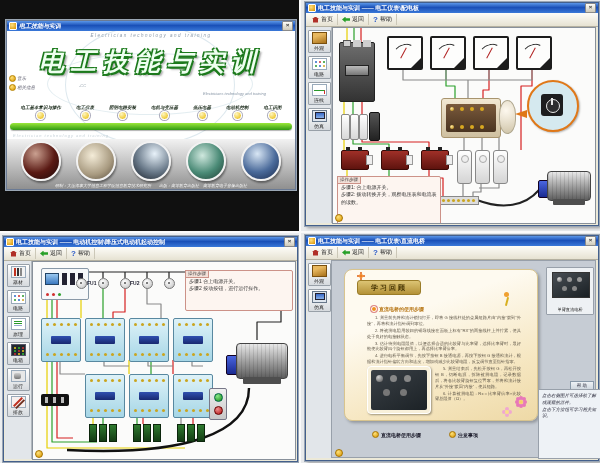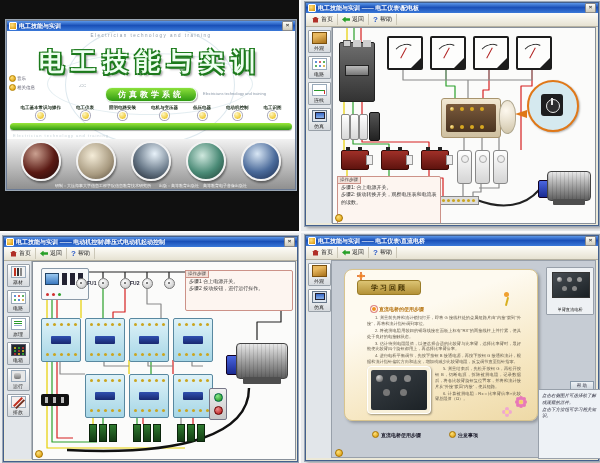--- a/index.html
+++ b/index.html
@@ -55,21 +55,21 @@
   .canvas{position:absolute;background:#fbfbfa;border:1px solid #88909a;overflow:hidden;}
   .ball{position:absolute;width:6px;height:6px;border-radius:50%;background:radial-gradient(circle at 35% 30%,#ffe27a,#d89500);border:1px solid #a87400;}
 
   
   .opbox{position:absolute;background:#fdf5f0;border:1px solid #cc9288;border-radius:2px;
          font-size:5px;color:#333;padding:7px 3px 2px 3px;line-height:1.45;}
   .optab{position:absolute;top:-1px;left:-1px;background:#f2e0d8;border:1px solid #cc9288;font-size:4.5px;
          padding:0 2px;color:#444;line-height:6px;}
 
   
-  #w1{left:6px;top:20px;width:288px;height:168px;border-color:#6a7a94;}
+  #w1{left:6px;top:20px;width:288px;height:168px;border-color:#6a7a94;font-style:italic;}
   .splash{position:absolute;left:0;top:10px;right:0;bottom:0;background:#fff;overflow:hidden;}
   .globe{position:absolute;left:58px;top:-6px;width:168px;height:118px;border:1px solid #d4e2ea;border-radius:50%;opacity:.8;}
   .globe2{position:absolute;left:40px;top:22px;width:204px;height:60px;border:1px solid #dce8ee;border-radius:50%;opacity:.8;}
   .eng-top{position:absolute;left:0;right:0;top:2px;text-align:center;font-size:4.5px;letter-spacing:1.5px;color:#8a98a8;}
   .big-title{position:absolute;left:0;right:0;top:14px;text-align:center;font-size:25px;font-weight:bold;letter-spacing:7px;
      color:#eefff0;text-shadow:-1.5px -1.5px 0 #1c7a1c,1.5px -1.5px 0 #1c7a1c,-1.5px 1.5px 0 #1c7a1c,1.5px 1.5px 0 #1c7a1c,3px 3px 2px rgba(60,60,60,.45);}
   .cc{position:absolute;left:72px;top:52px;font-size:4px;color:#99a6b0;}
   .sub-pill{position:absolute;left:50%;transform:translateX(-50%);top:56px;background:linear-gradient(#8ce03a,#2f9a12);
      border:1px solid #eaffea;border-radius:7px;color:#fff;font-size:8px;font-weight:bold;letter-spacing:3px;
      padding:1px 12px;box-shadow:1px 1px 1px rgba(0,0,0,.3);}
@@ -204,21 +204,20 @@
       <span class="ticon"></span>
       <span class="ttext">电工技能与实训</span>
       <span class="xbtn">×</span>
     </div>
     <div class="splash">
       <div class="globe"></div>
       <div class="globe2"></div>
       <div class="eng-top">Electrician technology and training</div>
       <div class="big-title">电工技能与实训</div>
       <div class="cc">-CC</div>
-      <div class="sub-pill">仿真教学系统</div>
       <div class="eng-sub">Electricians technology and training</div>
       <div class="side-links">
         <div class="side-link">
             <span class="dotball"></span>
             <span>音乐</span>
           </div>
         <div class="side-link">
             <span class="dotball"></span>
             <span>相关信息</span>
           </div>

